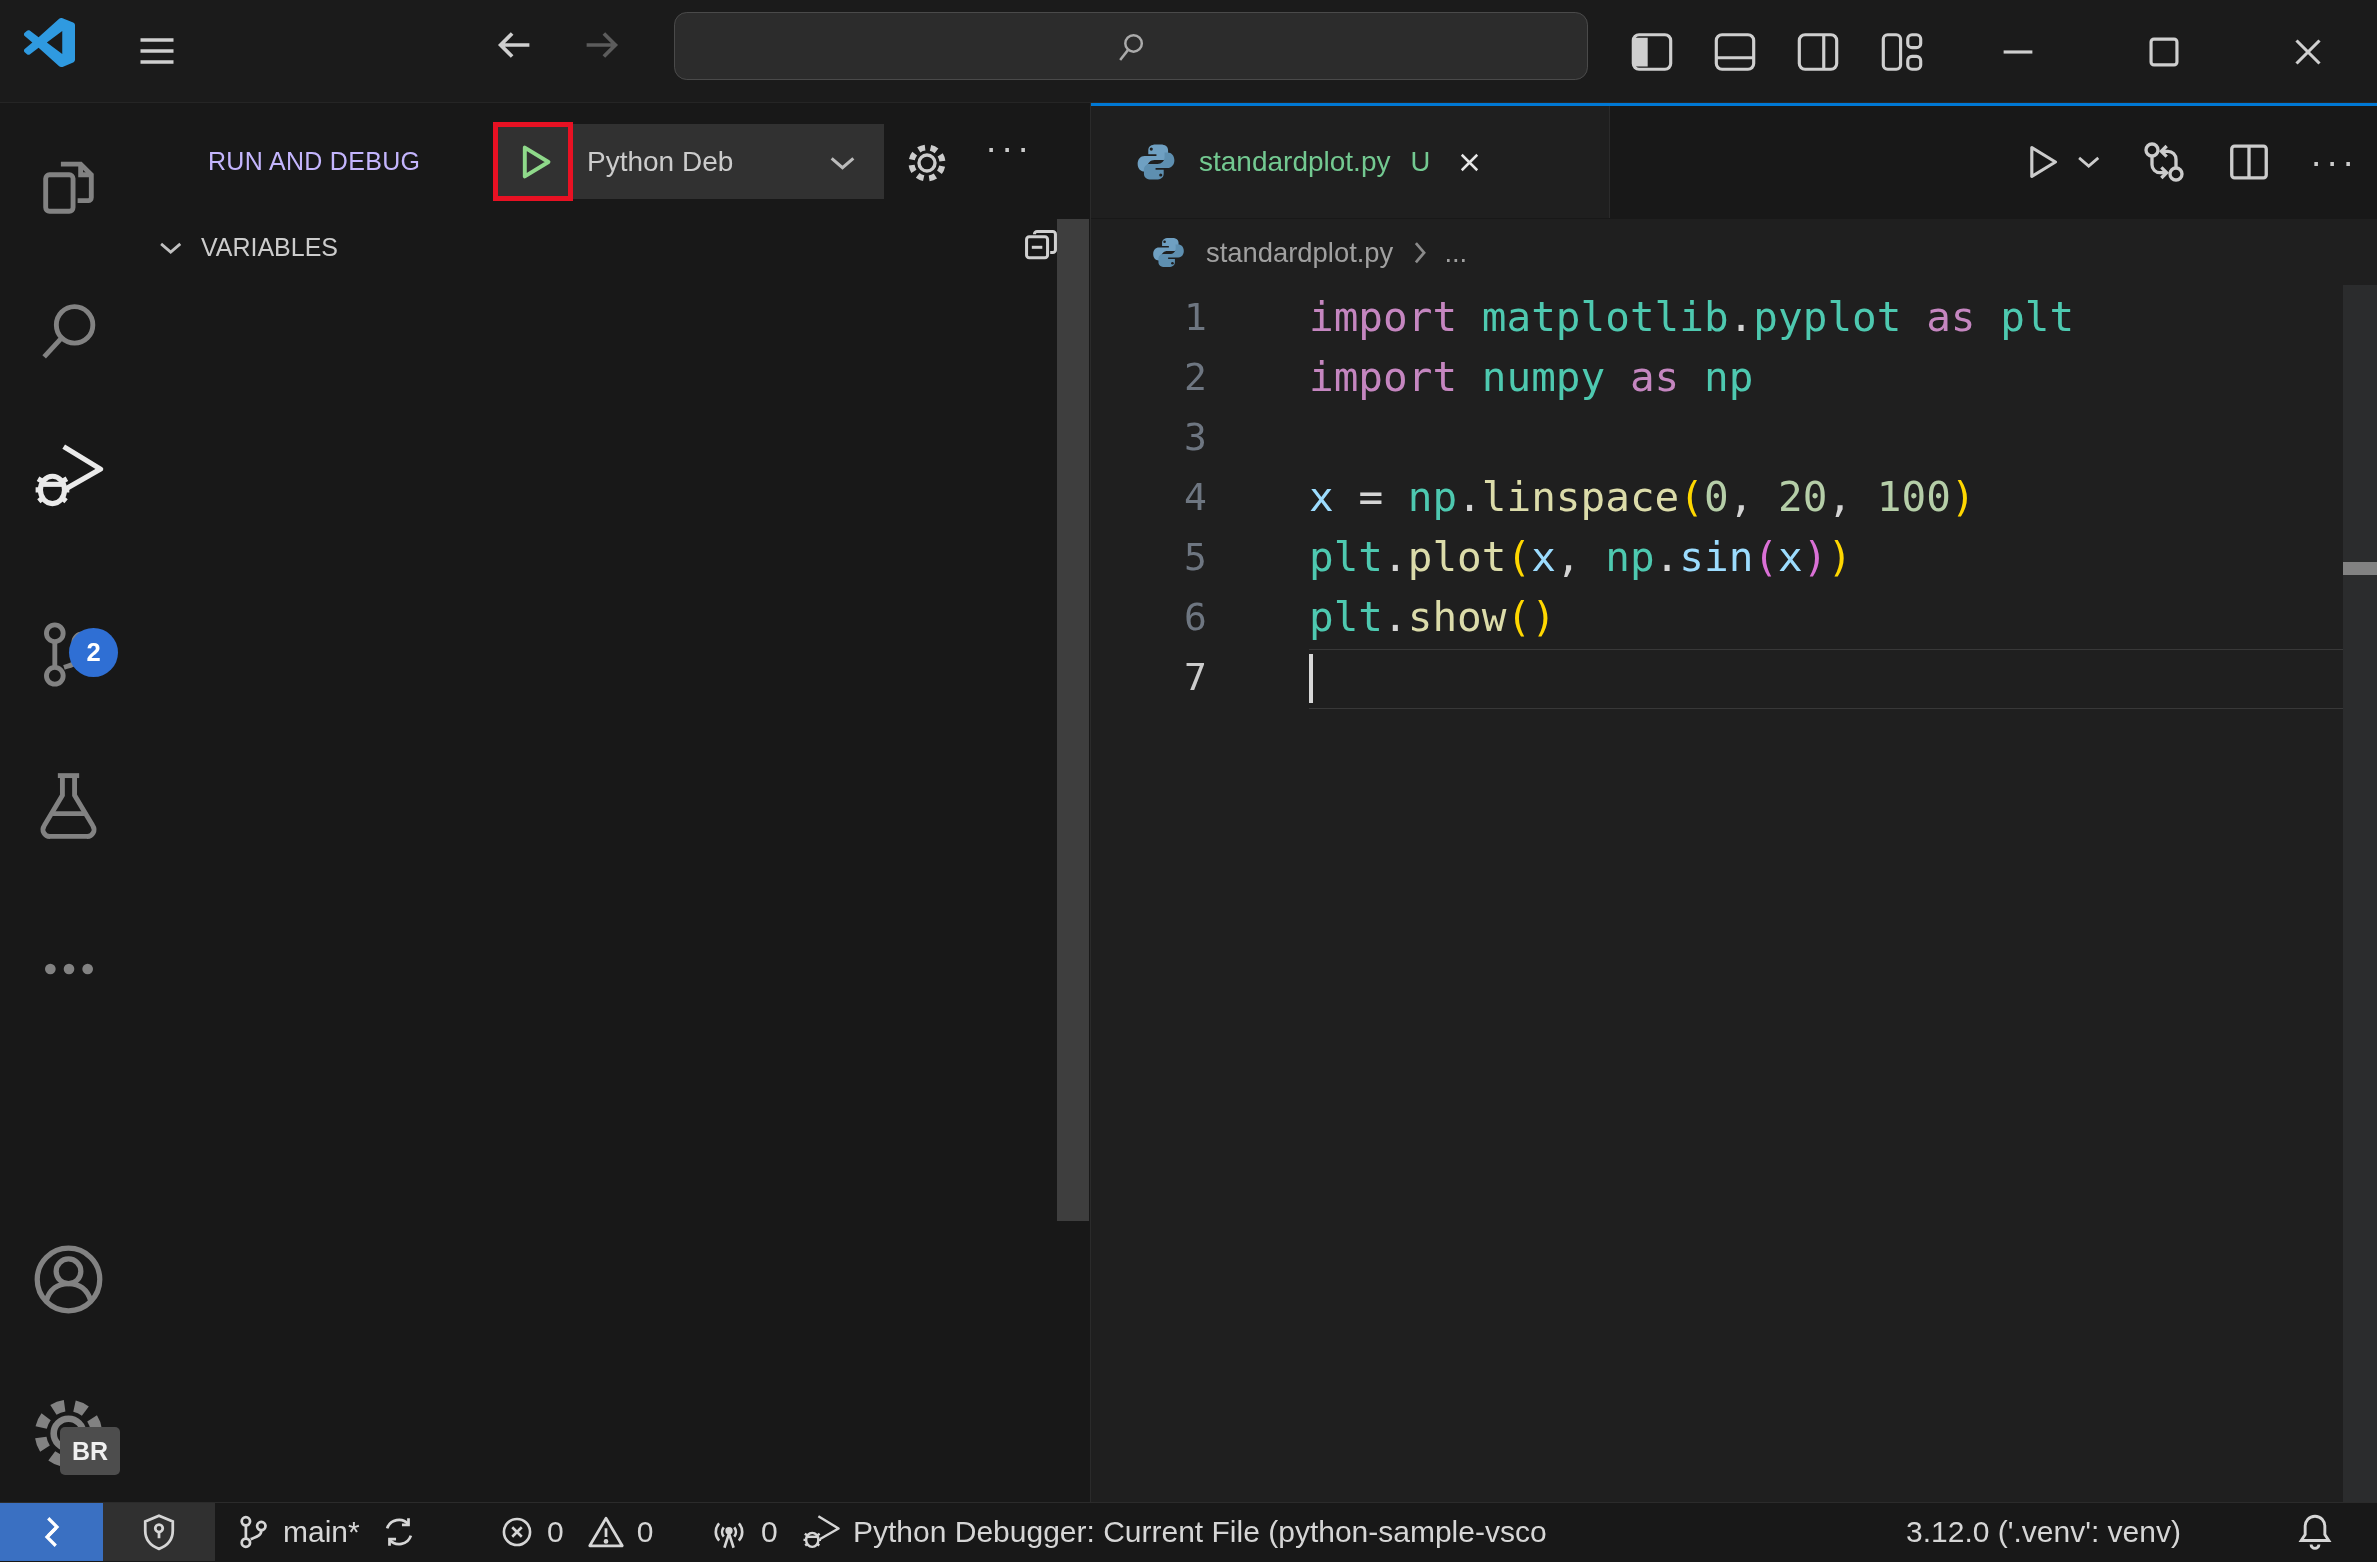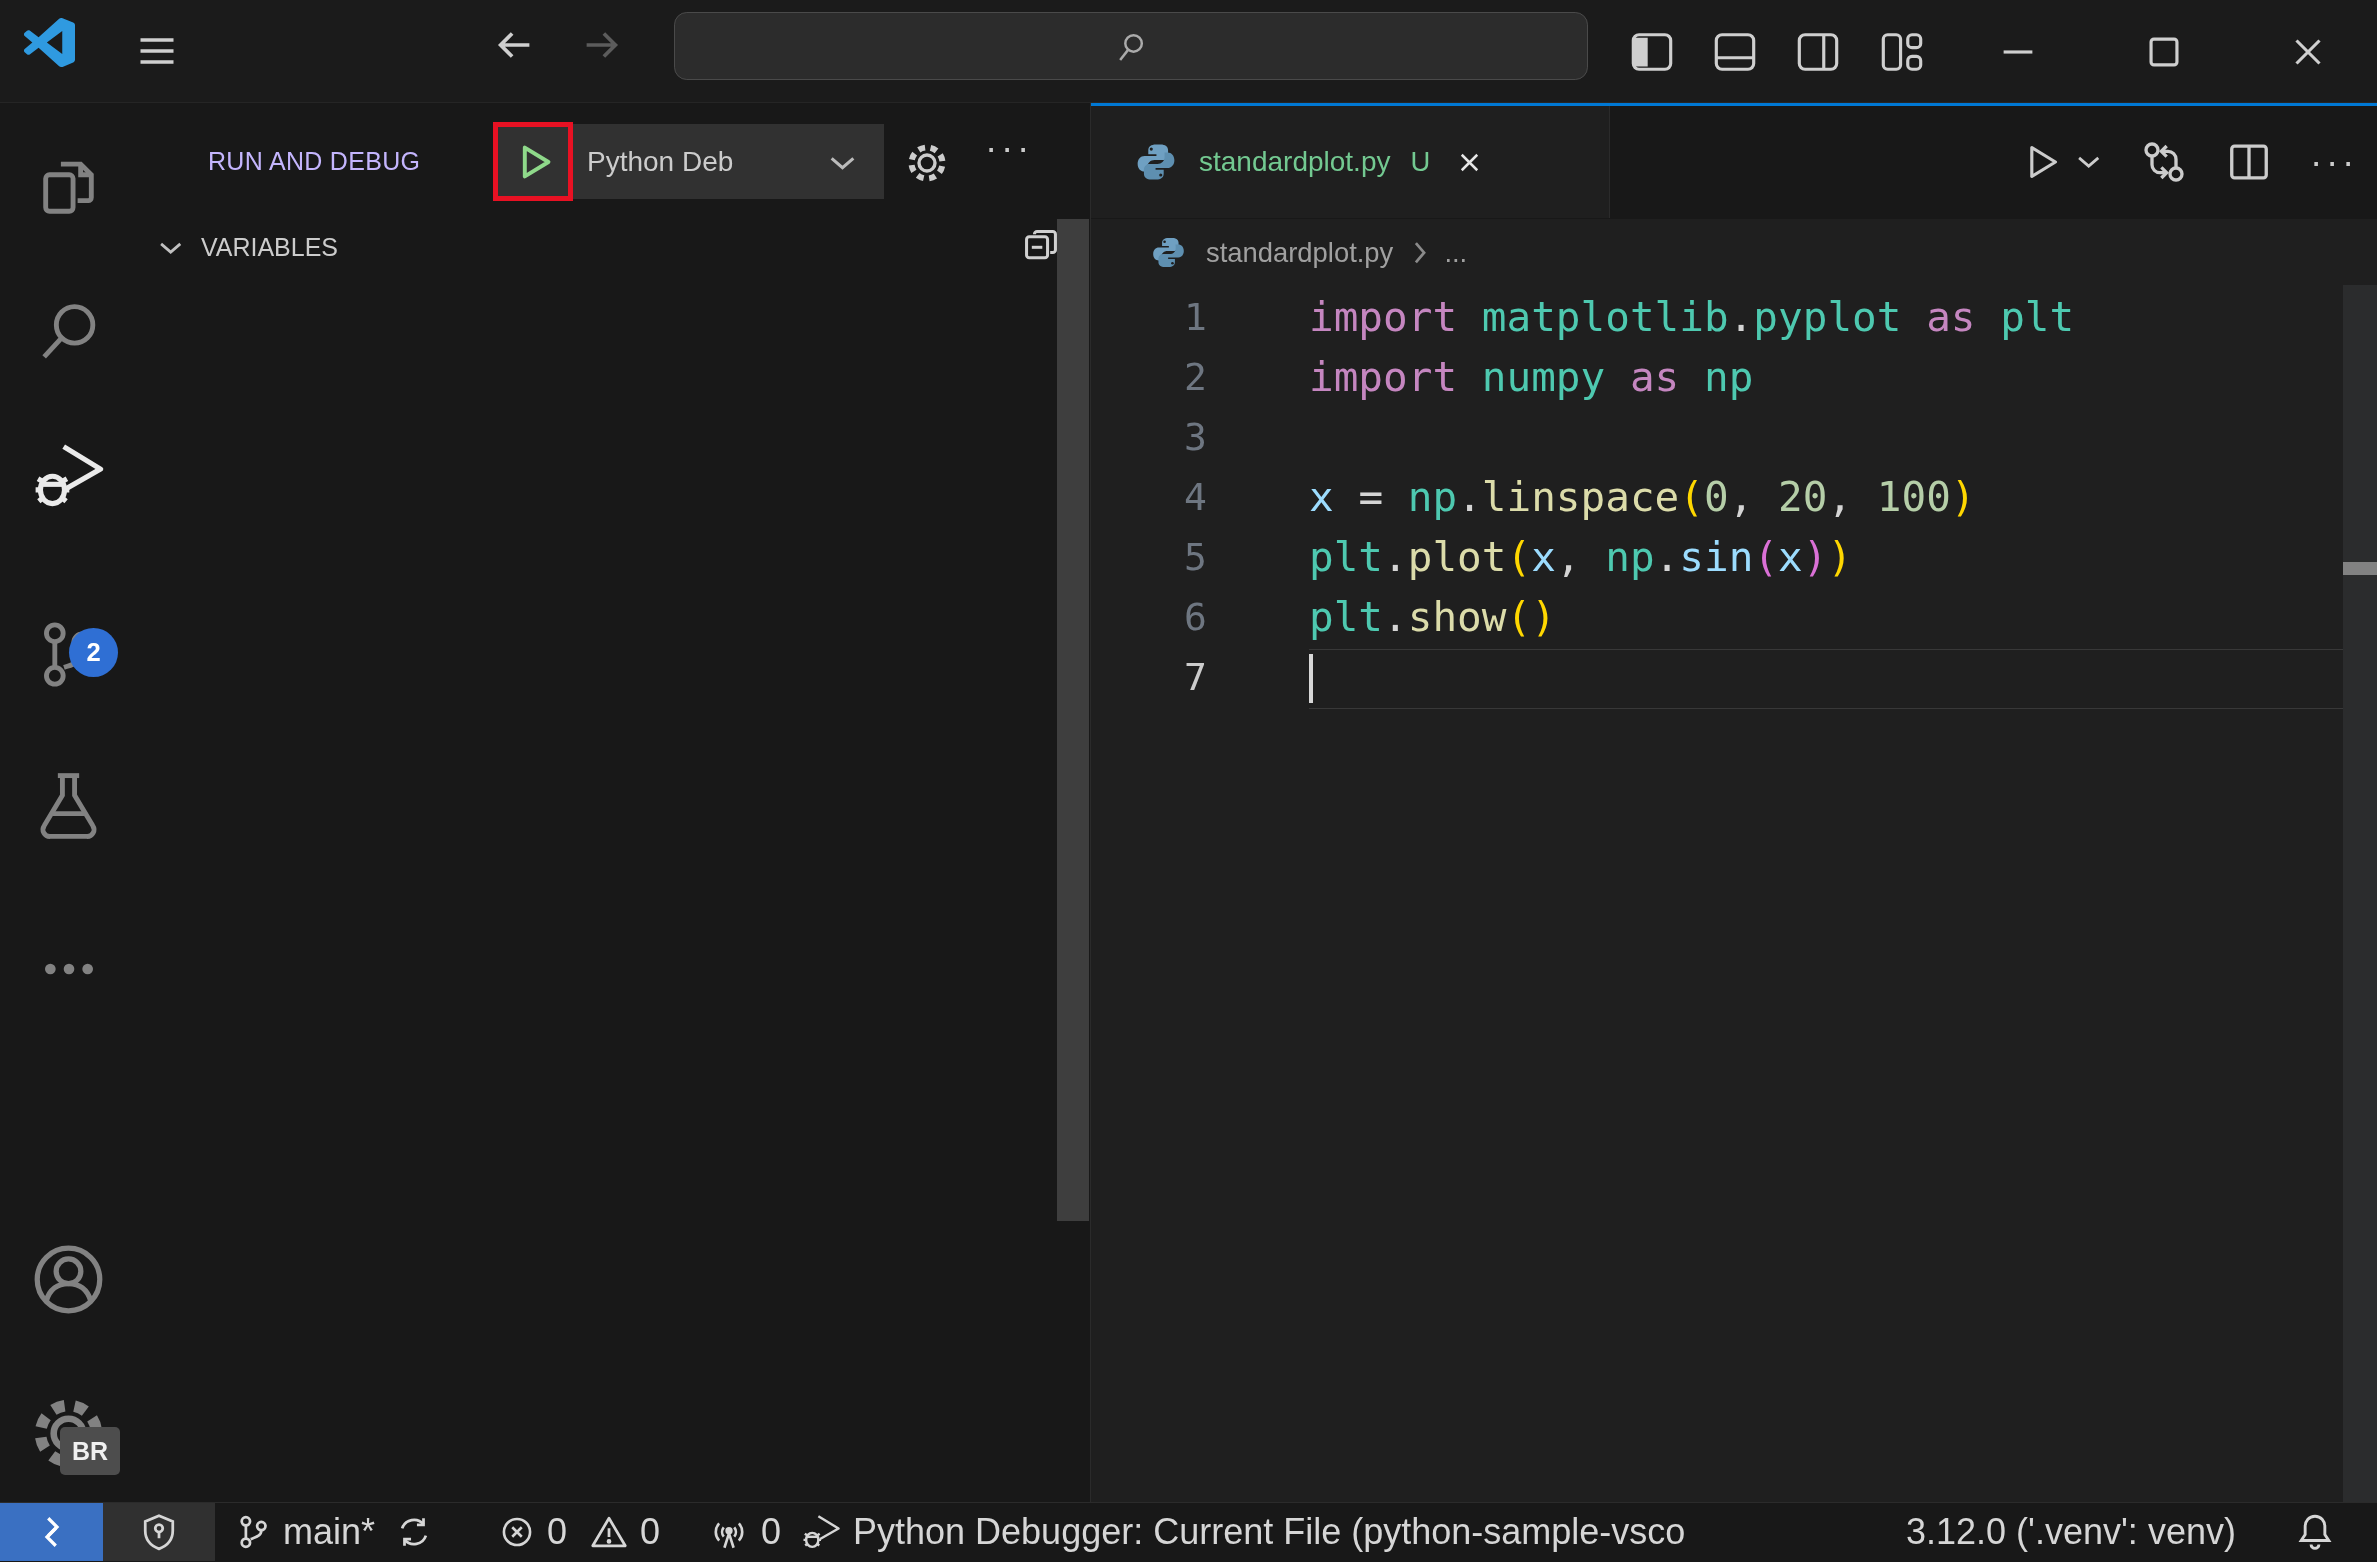--- a/index.html
+++ b/index.html
@@ -71,21 +71,21 @@
   .tk-b1 { color:#ffd700; } .tk-b2 { color:#da70d6; } .tk-pl { color:#d4d4d4; }
 
   #current-line-highlight { position:absolute; left:218px; top:546px; width:1034px; height:60px;
     border-top:1.8px solid #383838; border-bottom:1.8px solid #383838; }
   #cursor { position:absolute; left:218px; top:551px; width:3.7px; height:49px; background:#d7d7d7; }
   #editor-scroll-col { position:absolute; left:1252px; top:182px; width:35px; height:1217px; background:#2b2c2d; }
   #editor-scroll-thumb { position:absolute; left:0; top:277px; width:35px; height:12.8px; background:#828282; }
 
   
   #statusbar { left:0; top:1502px; width:2377px; height:60px; background:#181818; border-top:1.8px solid #2b2b2b;
-    color:#d6d6d6; font-size:36px; }
+    color:#d6d6d6; font-size:30px; }
   .sb-item { position:absolute; top:0; height:58px; display:flex; align-items:center; gap:11px; }
   #sb-remote { left:0; width:103px; background:#3a70c2; justify-content:center; color:#ffffff; }
   #sb-shield { left:103px; width:112px; background:#303030; justify-content:center; }
 </style>
 </head>
 <body>
 
 <div id="app">
 
   <div id="titlebar" class="abs">

